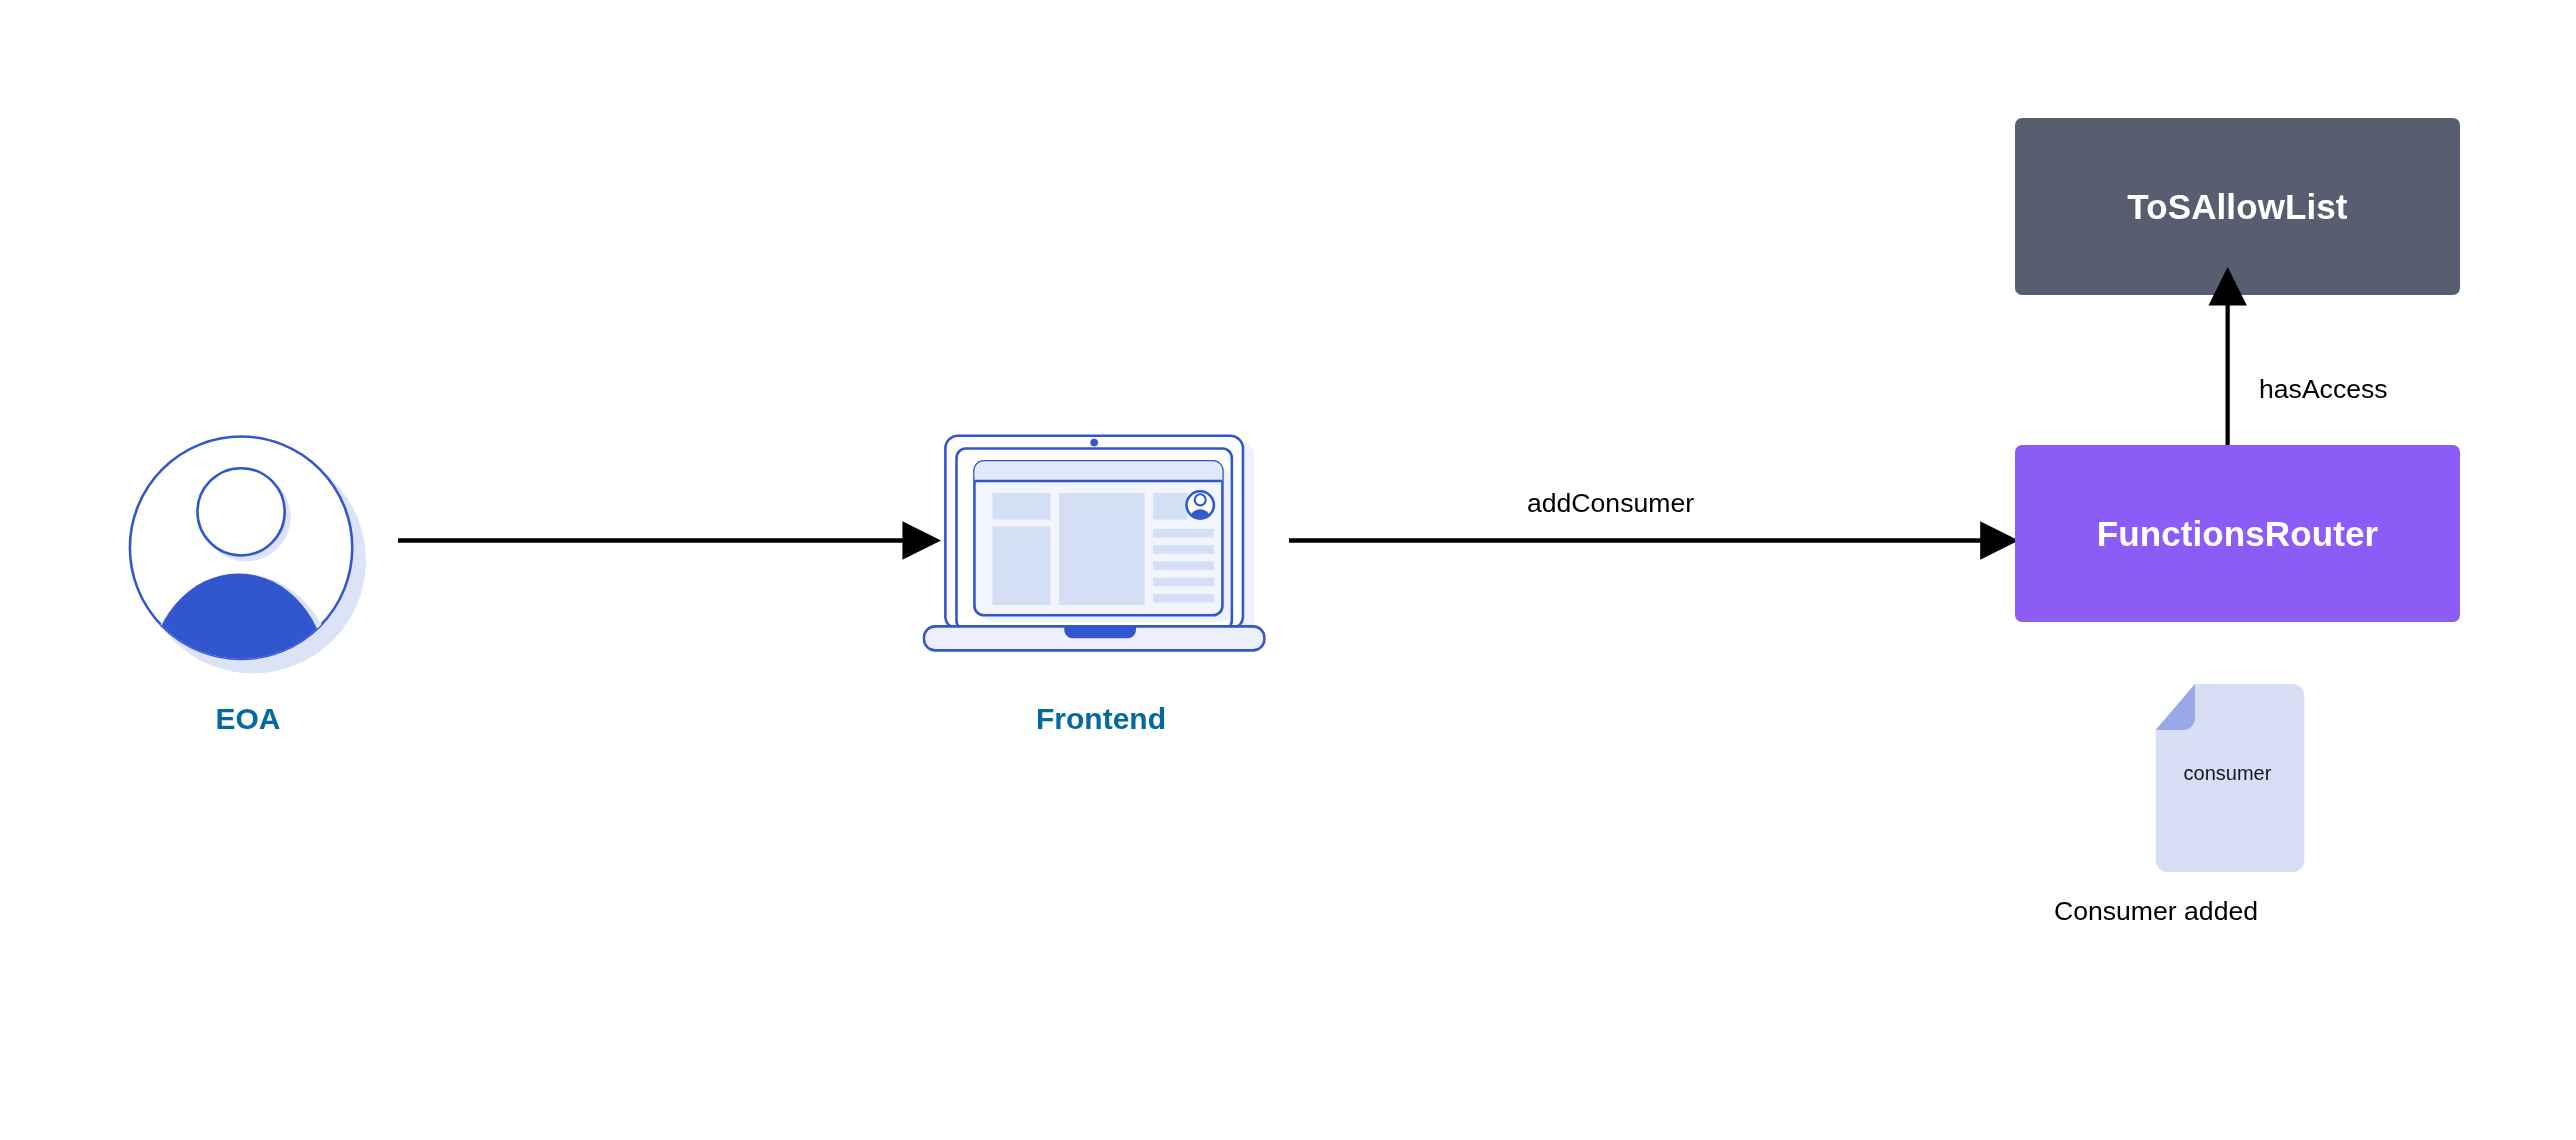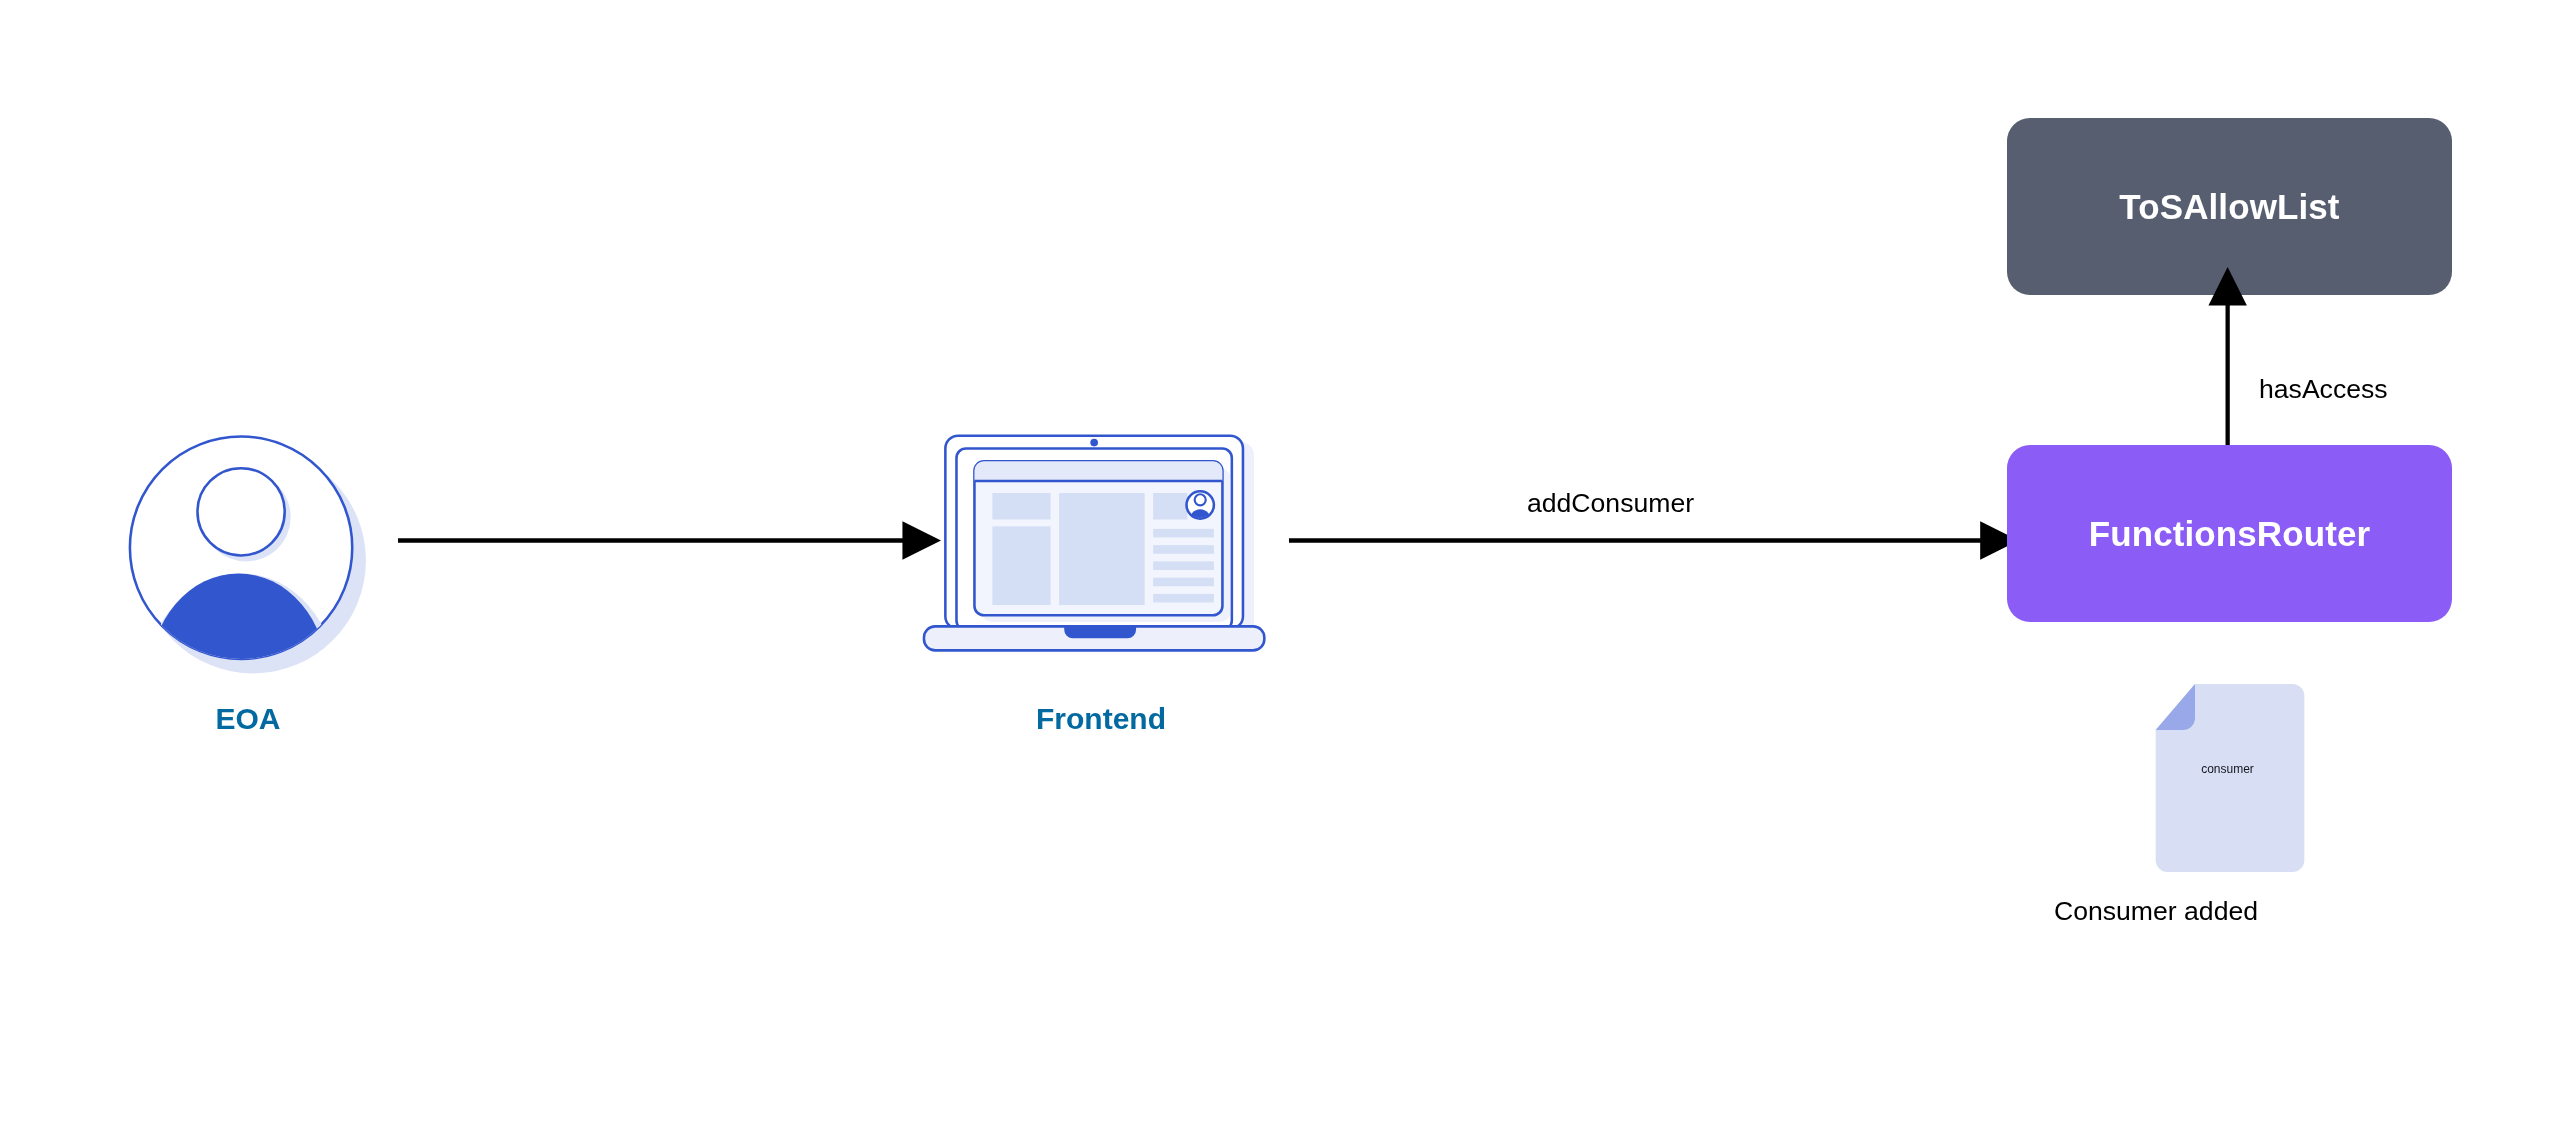--- a/index.html
+++ b/index.html
@@ -17,25 +17,26 @@
     background: #ffffff;
     overflow: hidden;
   }
 
   
   .node { position: absolute; }
 
   
   .contract-box {
     position: absolute;
-    border-radius: 23px;
+    border-radius: 7px;
     display: flex;
     align-items: center;
     justify-content: center;
     box-sizing: border-box;
+    margin-left: 8px;
   }
   .contract-box .box-label {
     color: #ffffff;
     font-size: 35px;
     font-weight: 700;
     letter-spacing: 0.1px;
     white-space: nowrap;
     font-family: "Liberation Sans", sans-serif;
   }
 
@@ -87,21 +88,21 @@
   
   #eoa-icon      { left: 116px;  top: 428px; width: 257px; height: 248px; }
   #frontend-icon { left: 917px; top: 428px; width: 368px; height: 248px; }
   #document-icon { left: 2142px; top: 677px; width: 188px; height: 201px; }
 
   .doc-text {
     position: absolute;
     left: 2142px; top: 762px;
     width: 171px;
     text-align: center;
-    font-size: 12px;
+    font-size: 20px;
     color: #14161f;
     font-family: "Liberation Sans", sans-serif;
     white-space: nowrap;
   }
 </style>
 </head>
 <body>
 
 <div id="canvas">
 

